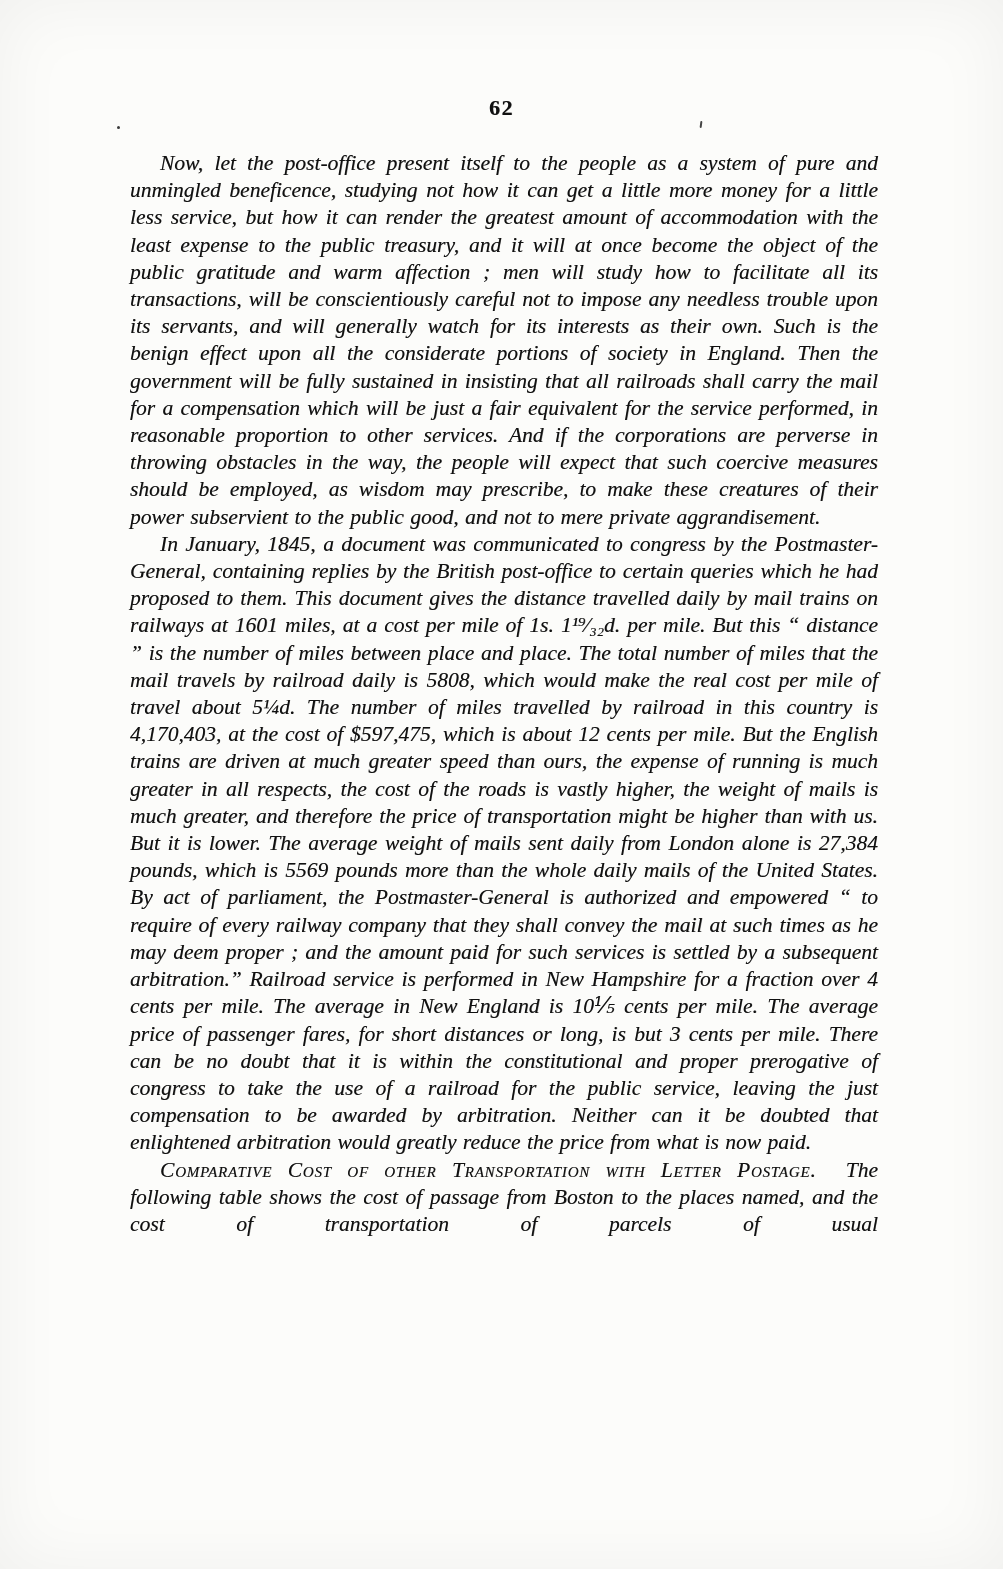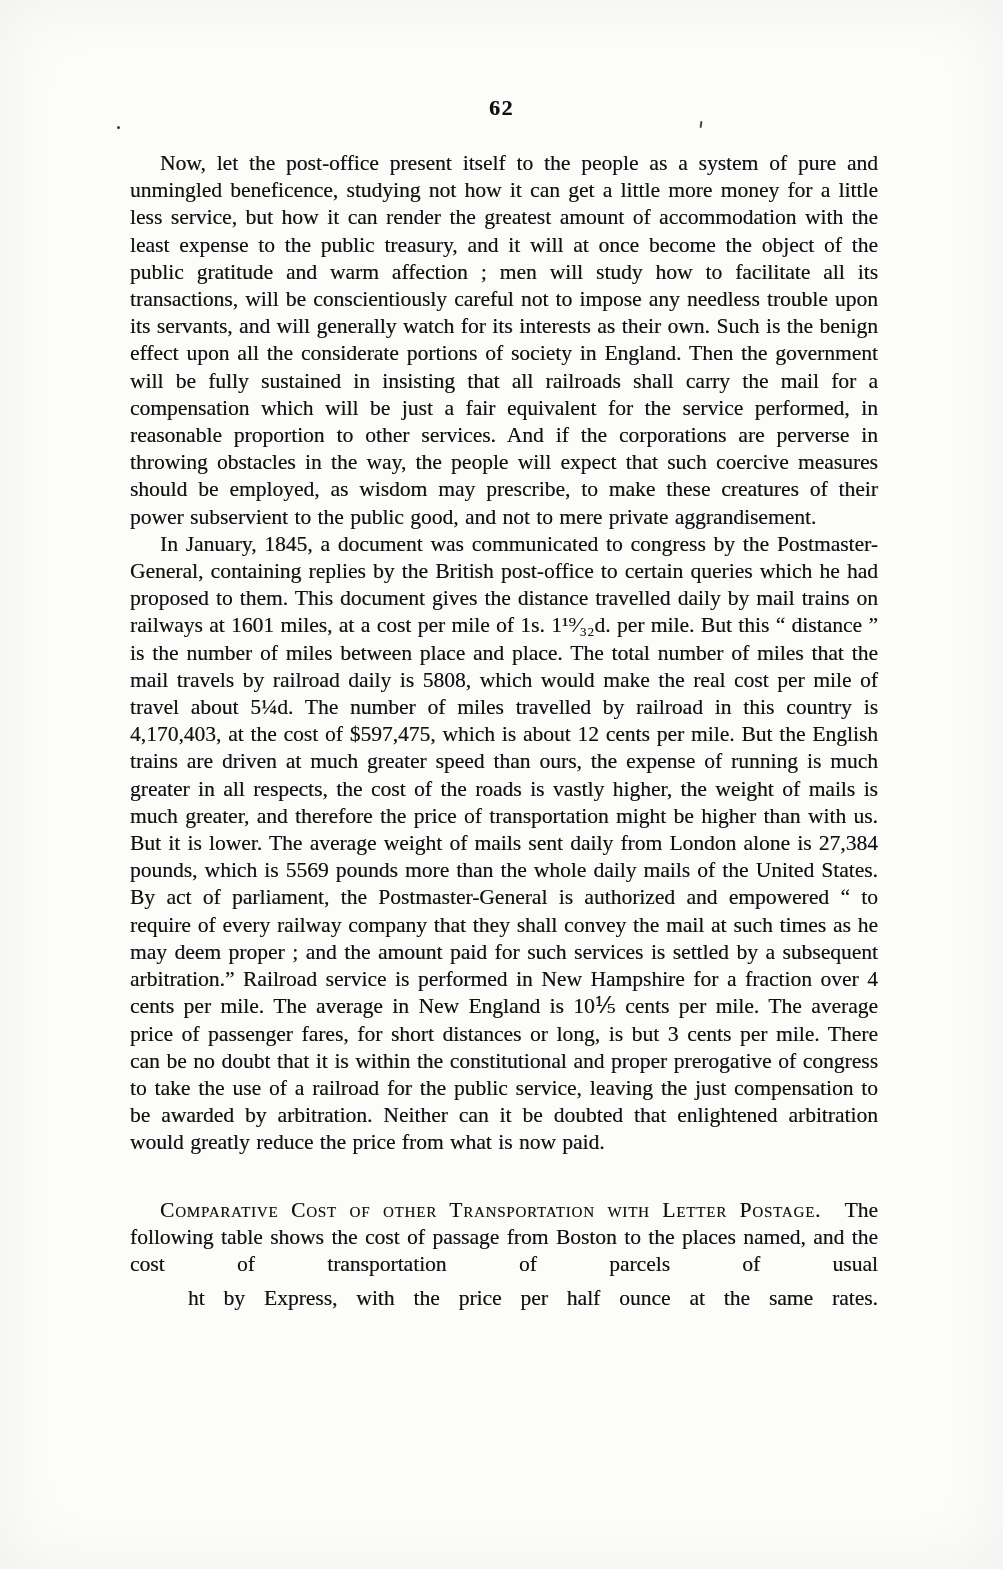--- a/index.html
+++ b/index.html
@@ -38,28 +38,28 @@
     margin: 0;
     padding: 0;
     font-size: 21.5px;
     line-height: 27.2px;
     text-align: justify;
     text-shadow: 0.35px 0.35px 0 rgba(0,0,0,0.45);
     word-spacing: 1px;
   }
   p.indent {
     text-indent: 30px;
+    font-style: italic;
   }
   .leadin {
     font-variant: small-caps;
     letter-spacing: 0.8px;
   }
   p.closing {
     text-align-last: justify;
-    margin-top: 40px;
   }
   p.last-line {
     margin-left: 58px;
     margin-top: 7px;
     text-align-last: justify;
   }
   .speck-left {
     position: absolute;
     left: 117px;
     top: 126px;
@@ -91,16 +91,15 @@
 
   <div class="text-block">
 
 
     <p class="para indent">Now, let the post-office present itself to the people as a system of pure and unmingled beneficence, studying not how it can get a little more money for a little less service, but how it can render the greatest amount of accommodation with the least expense to the public treasury, and it will at once become the object of the public gratitude and warm affection ; men will study how to facilitate all its transactions, will be conscientiously careful not to impose any needless trouble upon its servants, and will generally watch for its interests as their own. Such is the benign effect upon all the considerate portions of society in England.  Then the government will be fully sustained in insisting that all railroads shall carry the mail for a compensation which will be just a fair equivalent for the service performed, in reasonable proportion to other services.  And if the corporations are perverse in throwing obstacles in the way, the people will expect that such coercive measures should be employed, as wisdom may prescribe, to make these creatures of their power subservient to the public good, and not to mere private aggrandisement.</p>
 
     <p class="para indent">In January, 1845, a document was communicated to congress by the Postmaster-General, containing replies by the British post-office to certain queries which he had proposed to them.  This document gives the distance travelled daily by mail trains on railways at 1601 miles, at a cost per mile of 1s. 1¹⁹⁄₃₂d. per mile.  But this “ distance ” is the number of miles between place and place.  The total number of miles that the mail travels by railroad daily is 5808, which would make the real cost per mile of travel about 5¼d.  The number of miles travelled by railroad in this country is 4,170,403, at the cost of $597,475, which is about 12 cents per mile.  But the English trains are driven at much greater speed than ours, the expense of running is much greater in all respects, the cost of the roads is vastly higher, the weight of mails is much greater, and therefore the price of transportation might be higher than with us.  But it is lower.  The average weight of mails sent daily from London alone is 27,384 pounds, which is 5569 pounds more than the whole daily mails of the United States. By act of parliament, the Postmaster-General is authorized and empowered “ to require of every railway company that they shall convey the mail at such times as he may deem proper ; and the amount paid for such services is settled by a subsequent arbitration.”  Railroad service is performed in New Hampshire for a fraction over 4 cents per mile.  The average in New England is 10⅕ cents per mile.  The average price of passenger fares, for short distances or long, is but 3 cents per mile.  There can be no doubt that it is within the constitutional and proper prerogative of congress to take the use of a railroad for the public service, leaving the just compensation to be awarded by arbitration.  Neither can it be doubted that enlightened arbitration would greatly reduce the price from what is now paid.</p>
 
     <p class="para indent closing"><span class="leadin">Comparative Cost of other Transportation with Letter Postage.</span><span>&nbsp; </span><span>The following table shows the cost of passage from Boston to the places named, and the cost of transportation of parcels of usual</span></p>
 
-    <p class="para last-line">ht by Express, with the price per half ounce at the same rates.</p>
 
   </div>
 </div>
 
 </body></html>

